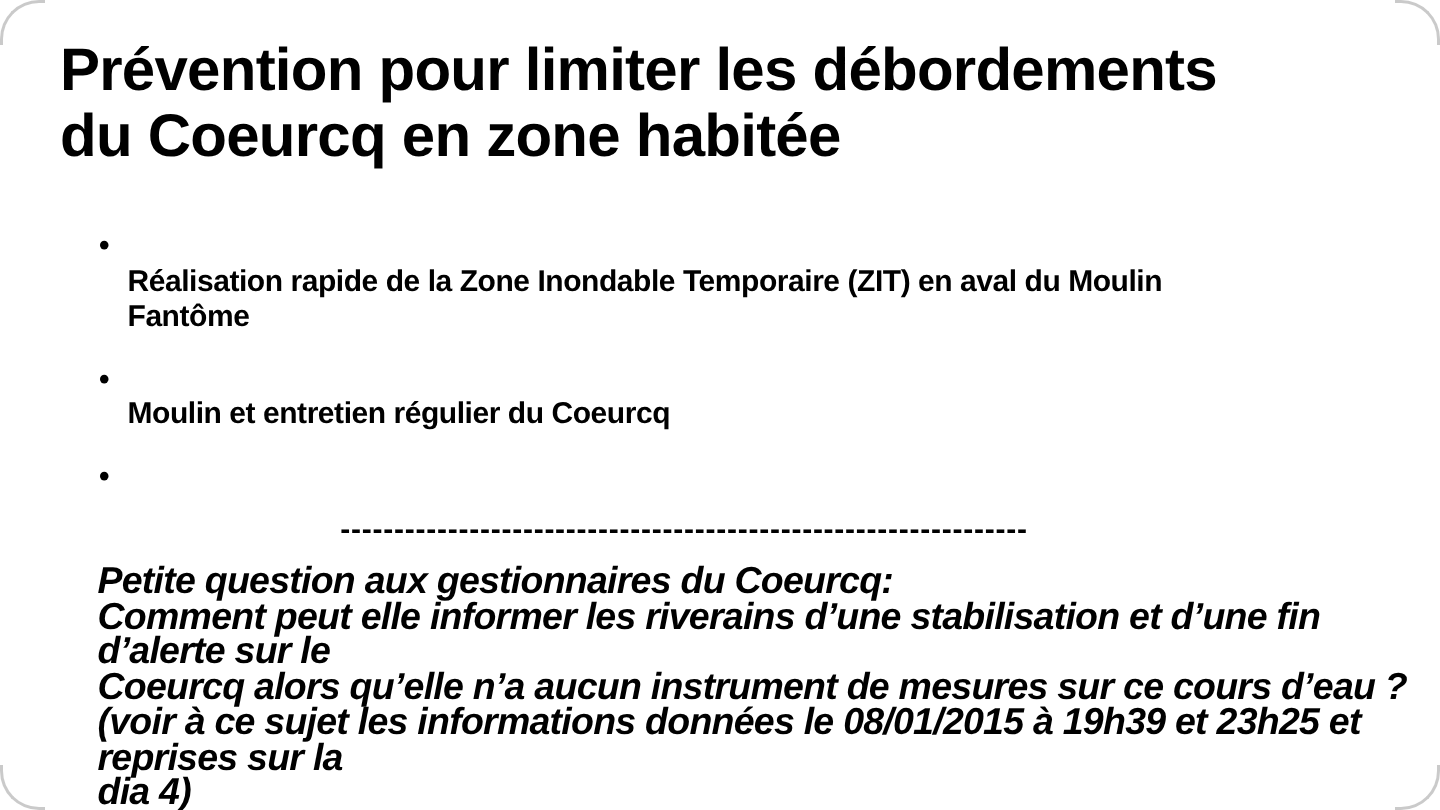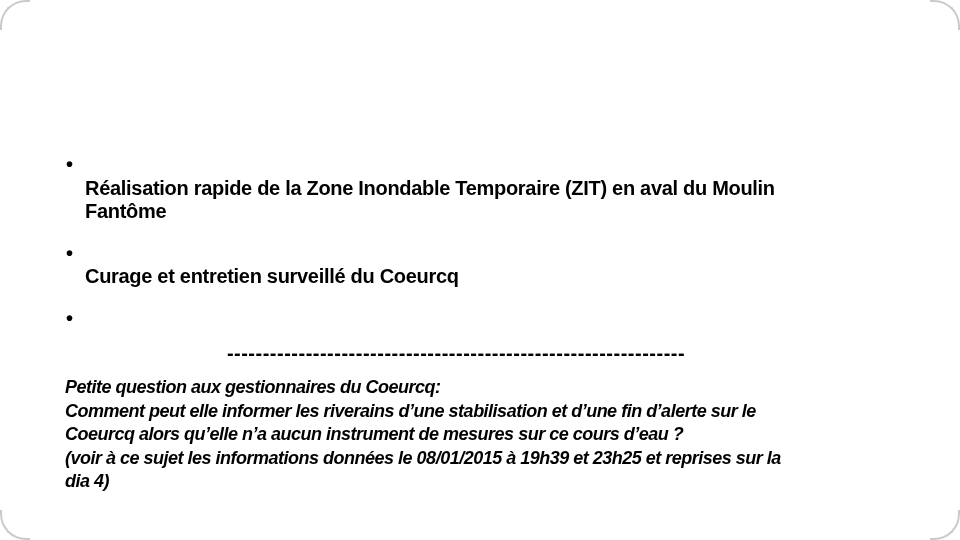--- a/index.html
+++ b/index.html
@@ -73,46 +73,48 @@
     font-weight: bold;
     letter-spacing: 0.5px;
     line-height: 23px;
   }
 
   .question {
     position: absolute;
     left: 65px;
     top: 376px;
     width: 890px;
-    font-size: 18px;
+    font-size: 25px;
     font-weight: bold;
     font-style: italic;
     line-height: 23.5px;
     letter-spacing: -0.5px;
     white-space: pre-line;
   }
 </style>
 </head>
 <body>
 
 <div class="slide">
 
   <div class="corner tl"></div>
   <div class="corner tr"></div>
   <div class="corner bl"></div>
   <div class="corner br"></div>
 
+  <h1 class="title">Prévention pour limiter les débordements
+du Coeurcq en zone habitée</h1>
 
   <ul class="bullets">
     <li>
       <span class="marker">•</span><span>Réalisation rapide de la Zone Inondable Temporaire (ZIT) en aval du Moulin
 Fantôme</span>
     </li>
     <li>
-      <span class="marker">•</span><span>Curage et entretien surveillé du Coeurcq</span>
+      <span class="marker">•</span><span>Moulin et entretien régulier du Coeurcq</span>
     </li>
     <li>
       <span class="marker">•</span>
     </li>
   </ul>
 
   <div class="separator">----------------------------------------------------------------</div>
 
   <div class="question">Petite question aux gestionnaires du Coeurcq:
 Comment peut elle informer les riverains d’une stabilisation et d’une fin d’alerte sur le

